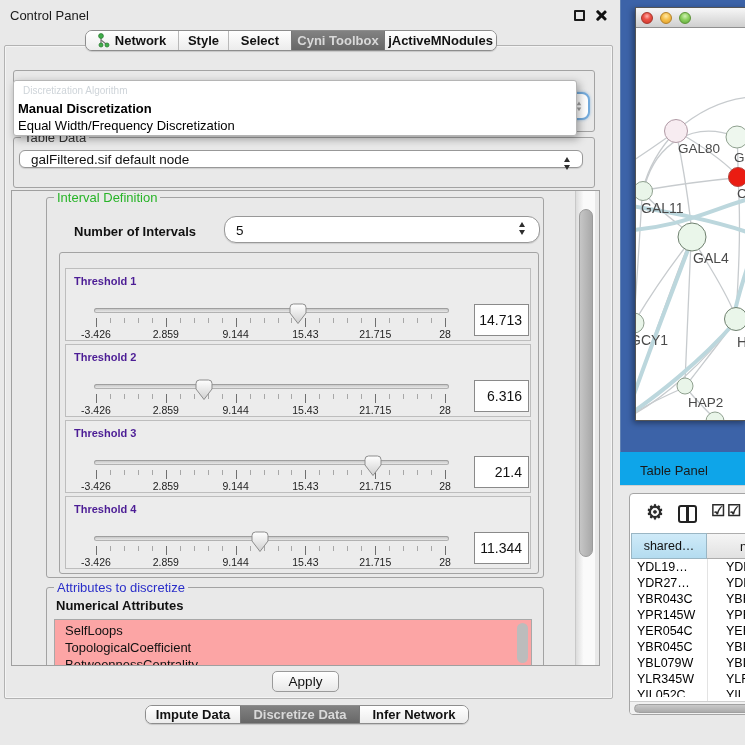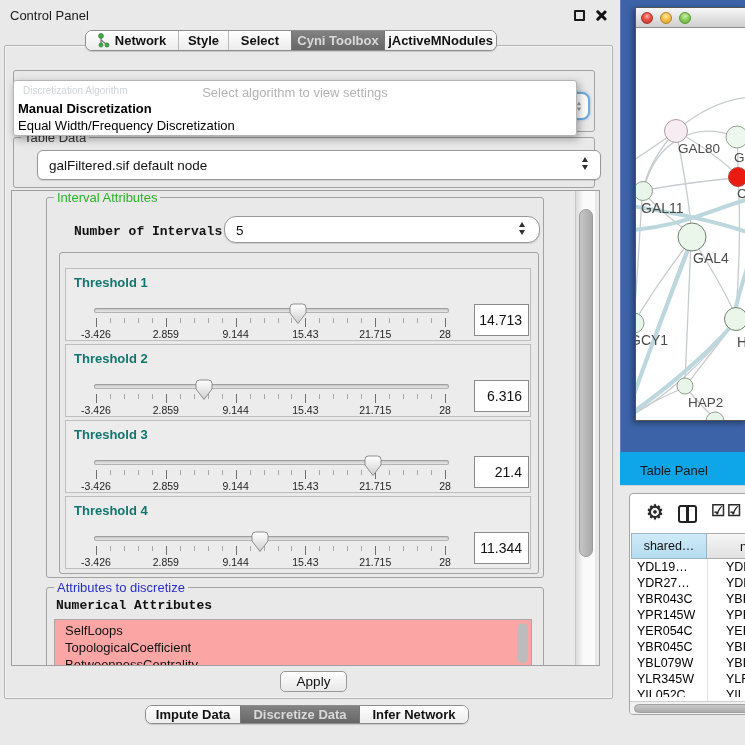--- a/index.html
+++ b/index.html
@@ -1,17 +1,17 @@
 <!DOCTYPE html>
 <html><head>
 <meta charset="utf-8">
 <style>
   * { margin:0; padding:0; box-sizing:border-box; }
   html,body { width:745px; height:745px; font-family:"Liberation Sans",sans-serif; background:#e9e9e9; overflow:hidden; position:relative; }
-  .abs { position:absolute;font-family:Liberation Mono, monospace; }
+  .abs { position:absolute; }
   .group { position:absolute; border:1px solid #a3a3a3; border-radius:3px; }
   .group-label { position:absolute; top:-8px; left:7px; background:#e9e9e9; padding:0 3px; font-size:13px; color:#333; white-space:nowrap; }
 
   
   #titlebar { position:absolute; left:0; top:0; width:620px; height:30px; }
   #win-title { position:absolute; left:10px; top:8px; font-size:13px; color:#1a1a1a; }
   #float-icon { position:absolute; left:574px; top:10px; width:11px; height:11px; border:2px solid #1a1a1a; border-radius:1px; }
   #close-icon { position:absolute; left:594px; top:9px; width:13px; height:13px; }
   #close-icon::before, #close-icon::after { content:""; position:absolute; left:5.5px; top:0; width:2.6px; height:13px; background:#111; border-radius:1px; }
   #close-icon::before { transform:rotate(45deg); }
@@ -48,34 +48,34 @@
   #vsb-thumb { position:absolute; left:3px; top:18px; width:14px; height:348px; border-radius:7px; background:linear-gradient(to right,#c6c6c6,#a9a9a9); border:1px solid #9b9b9b; }
 
   .green-label { color:#28b428 !important; }
   .blue-label { color:#2a2ec9 !important; }
 
   
   .spin-box { position:absolute; background:#fff; border:1px solid #989898; border-radius:12px; box-shadow:0 1px 1px rgba(0,0,0,.12); }
 
   
   .th-panel { position:absolute; left:5px; width:466px; height:73px; background:#ececec; border:1px solid #bdbdbd; }
-  .th-label { position:absolute; left:8px; top:6px; font-size:13px; font-weight:bold; color:#0f766e; }
+  .th-label { position:absolute; left:8px; top:6px; font-size:11px; font-weight:bold; color:#4c1d95; }
   .th-track { position:absolute; left:28px; top:39px; width:355px; height:5px; border-radius:3px; background:linear-gradient(#bdbdbd,#f2f2f2); box-shadow:inset 0 0 0 1px rgba(130,130,130,.55); }
   .th-tick { position:absolute; width:1px; background:#6f6f6f; }
   .th-ticklabel { position:absolute; font-size:10.5px; font-weight:normal; color:#222; transform:translateX(-50%); white-space:nowrap; }
   .th-value { position:absolute; left:408px; top:35px; width:55px; height:32px; background:#fff; border:1px solid #8a8a8a; }
   .th-value span { position:absolute; right:6px; top:50%; transform:translateY(-50%); font-size:14px; color:#111; }
   .th-thumb { position:absolute; top:34px; }
 
   
   #attr-listbox { position:absolute; left:7px; top:31px; width:478px; height:58px; background:#fca5a5; border:1px solid #a8a8a8; overflow:hidden; }
   .attr-item { position:absolute; left:10px; font-size:13px; color:#111; }
   #attr-sb { position:absolute; right:3px; top:3px; width:11px; height:40px; border-radius:6px; background:#bcbcbc; }
 
-  #apply-btn { position:absolute; left:280px; top:671px; width:67px; height:21px; background:linear-gradient(#ffffff,#e8e8e8); border:1px solid #9a9a9a; border-radius:5px; font-size:13.5px; color:#111; display:flex; align-items:center; justify-content:center; }
+  #apply-btn { position:absolute; left:272px; top:671px; width:67px; height:21px; background:linear-gradient(#ffffff,#e8e8e8); border:1px solid #9a9a9a; border-radius:5px; font-size:13.5px; color:#111; display:flex; align-items:center; justify-content:center; }
 
   
   #desktop { position:absolute; left:620px; top:0; width:125px; height:452px; background:#3c63a8; border-left:1px solid #6081b3; }
   #net-window { position:absolute; left:635px; top:7px; width:112px; height:414px; border:1px solid #555; background:#fff; box-shadow:-2px 2px 6px rgba(0,0,0,.4); }
   #net-titlebar { position:absolute; left:0; top:0; width:100%; height:20px; background:linear-gradient(#f7f7f7,#cfcfcf); border-bottom:1px solid #909090; }
   .light { position:absolute; top:4px; width:12px; height:12px; border-radius:50%; }
   #light-red { left:5px; background:radial-gradient(circle at 50% 32%, #ffb3ad 0%, #ec5247 40%, #ca3428 100%); border:1px solid #a5362c; }
   #light-yellow { left:24px; background:radial-gradient(circle at 50% 32%, #ffe9a8 0%, #f5bf4a 45%, #df9b28 100%); border:1px solid #b2812a; }
   #light-green { left:43px; background:radial-gradient(circle at 50% 32%, #d2f0b4 0%, #8cd05e 45%, #5ba73a 100%); border:1px solid #5d9337; }
   #net-canvas { position:absolute; left:0; top:20px; width:110px; height:392px; }
@@ -142,33 +142,33 @@
 
 <div id="algo-combo">
   <div class="stepper" style="right:6px; top:6px; transform:scale(0.75); opacity:0.45;">
       <div class="arr-up"></div>
       <div class="arr-dn"></div>
     </div>
 </div>
 
 <div class="group" id="grp-table" style="left:13px; top:137px; width:582px; height:51px;text-align:right;">
   <div class="group-label">Table Data</div>
-  <div class="combo" style="left:23px; top:12px; width:564px; height:30px;">
+  <div class="combo" style="left:5px; top:12px; width:564px; height:18px;">
     <div class="combo-text">galFiltered.sif default node</div>
     <div class="stepper" style="right:12px; top:6px;">
         <div class="arr-up"></div>
         <div class="arr-dn"></div>
       </div>
   </div>
 </div>
 
 <div id="scrollpanel">
 
   <div class="group" id="grp-interval" style="left:34px; top:6px; width:498px; height:381px;">
-    <div class="group-label green-label">Interval Attributes</div>
+    <div class="group-label green-label">Interval Definition</div>
     <div class="abs" style="left:27px; top:26px; font-size:13px; font-weight:bold; color:#111;">Number of Intervals</div>
     <div class="spin-box" style="left:177px; top:18px; width:316px; height:27px;">
       <div class="combo-text">5</div>
       <div class="stepper" style="right:14px; top:5px;">
           <div class="arr-up"></div>
           <div class="arr-dn"></div>
         </div>
     </div>
 
     <div class="group" id="grp-thresh" style="left:12px; top:54px; width:480px; height:322px;">
@@ -387,21 +387,20 @@
 <div id="apply-btn">Apply</div>
 
 <div id="bottom-tabbar" class="tabbar" style="left:145px; top:705px; height:19px;">
     <div class="tabseg" style="width: 94px;">Impute Data</div>
     <div class="tabseg sel" style="width: 119px;">Discretize Data</div>
     <div class="tabseg" style="width: 109px;">Infer Network</div>
   </div>
 
 <div id="popup">
   <div id="popup-ghost">Discretization Algorithm</div>
-  <div id="popup-placeholder">Select algorithm to view settings</div>
 <div class="popup-item" style="top: 20px; font-weight: bold;">Manual Discretization</div>
     <div class="popup-item" style="top: 37px;">Equal Width/Frequency Discretization</div>
   </div>
 
 <div id="desktop"></div>
 
 <div id="net-window">
   <div id="net-titlebar">
     <div class="light" id="light-red"></div>
     <div class="light" id="light-yellow"></div>

